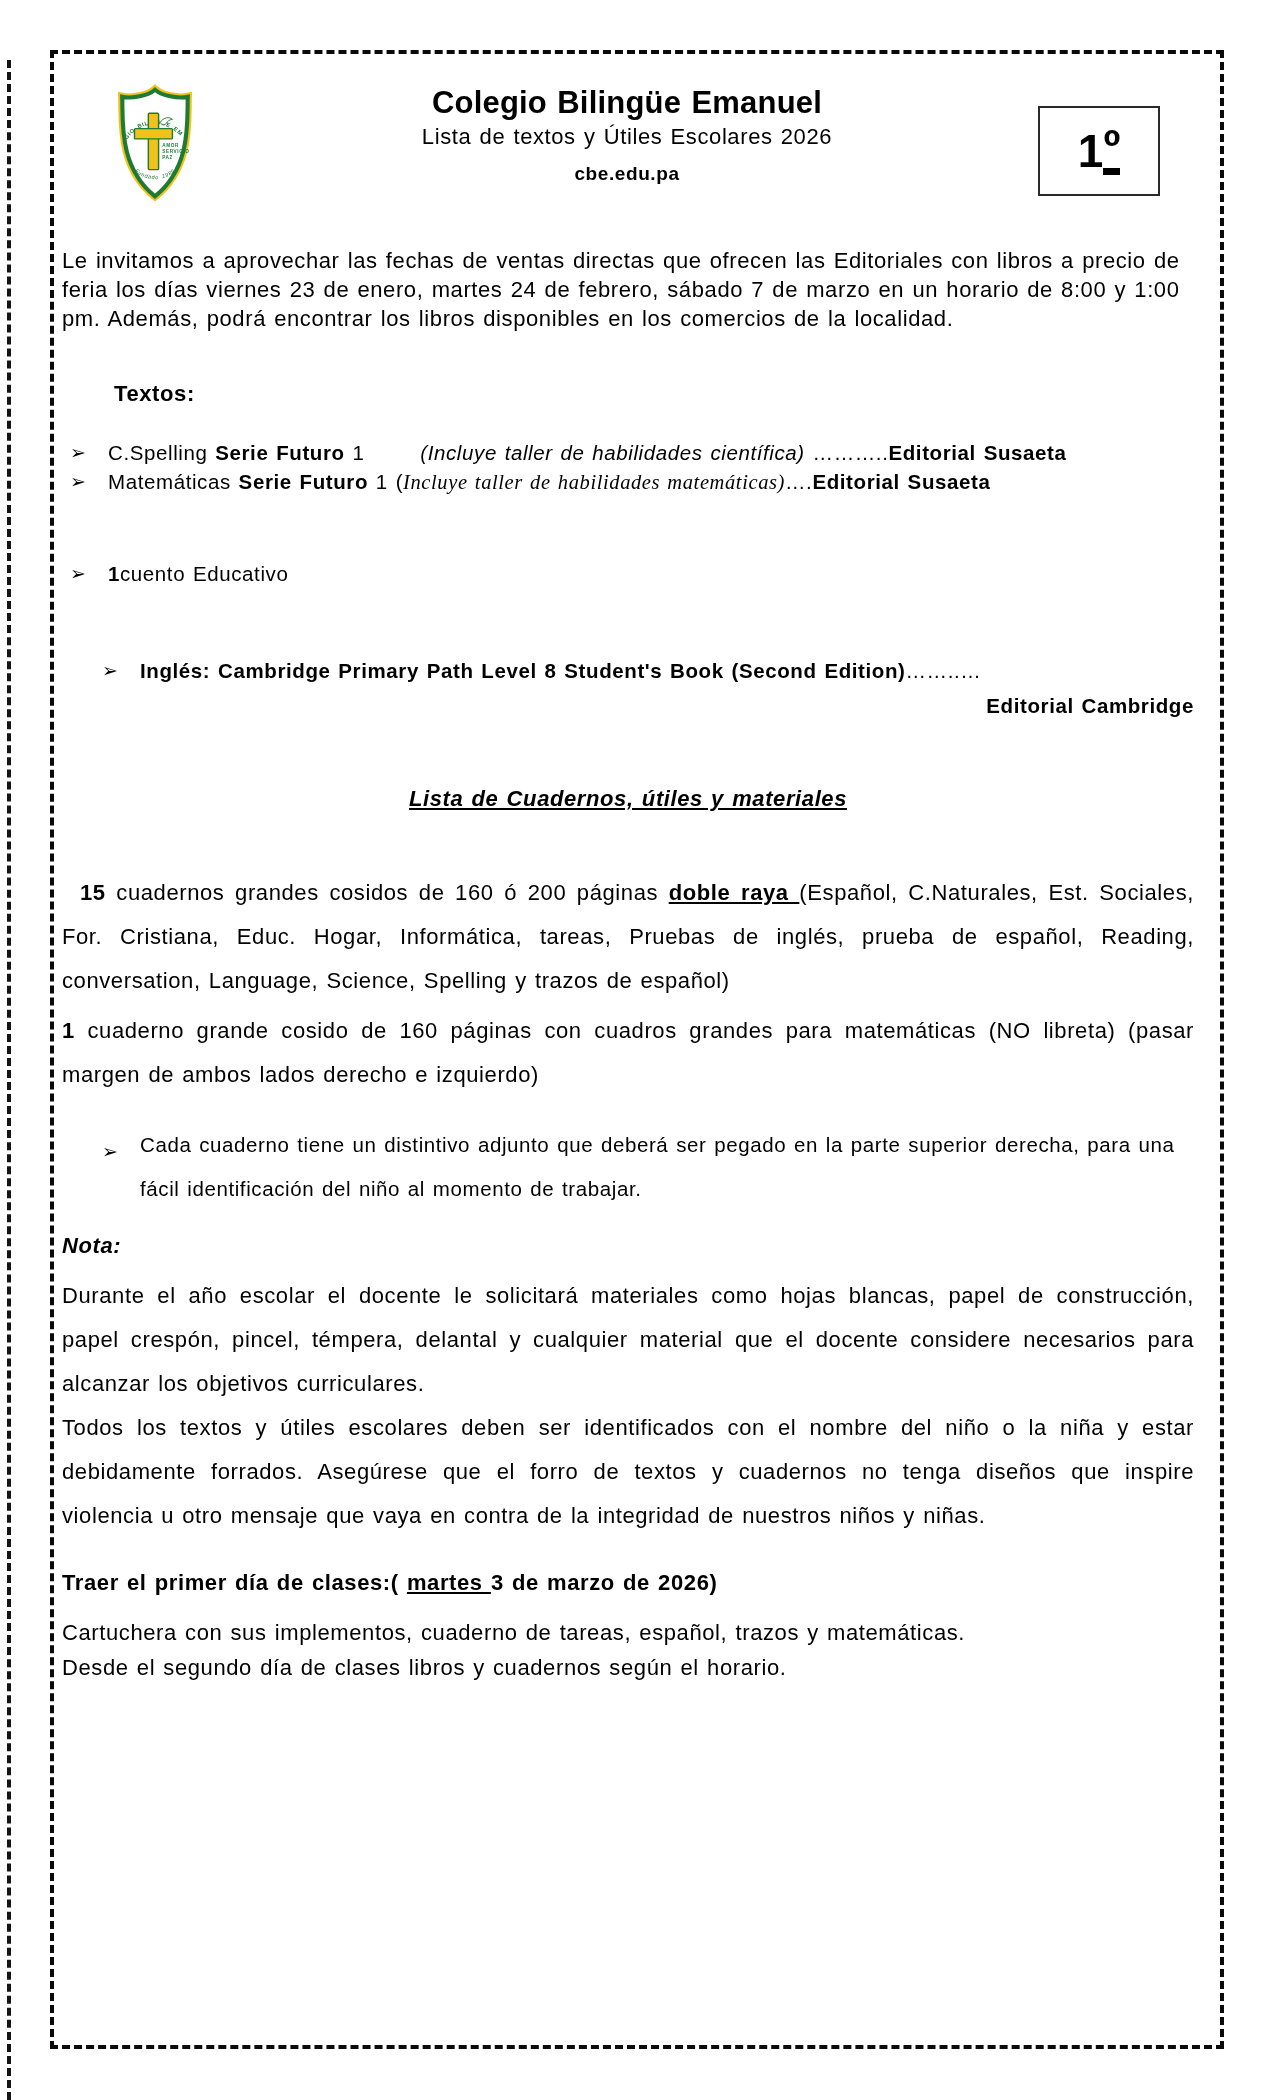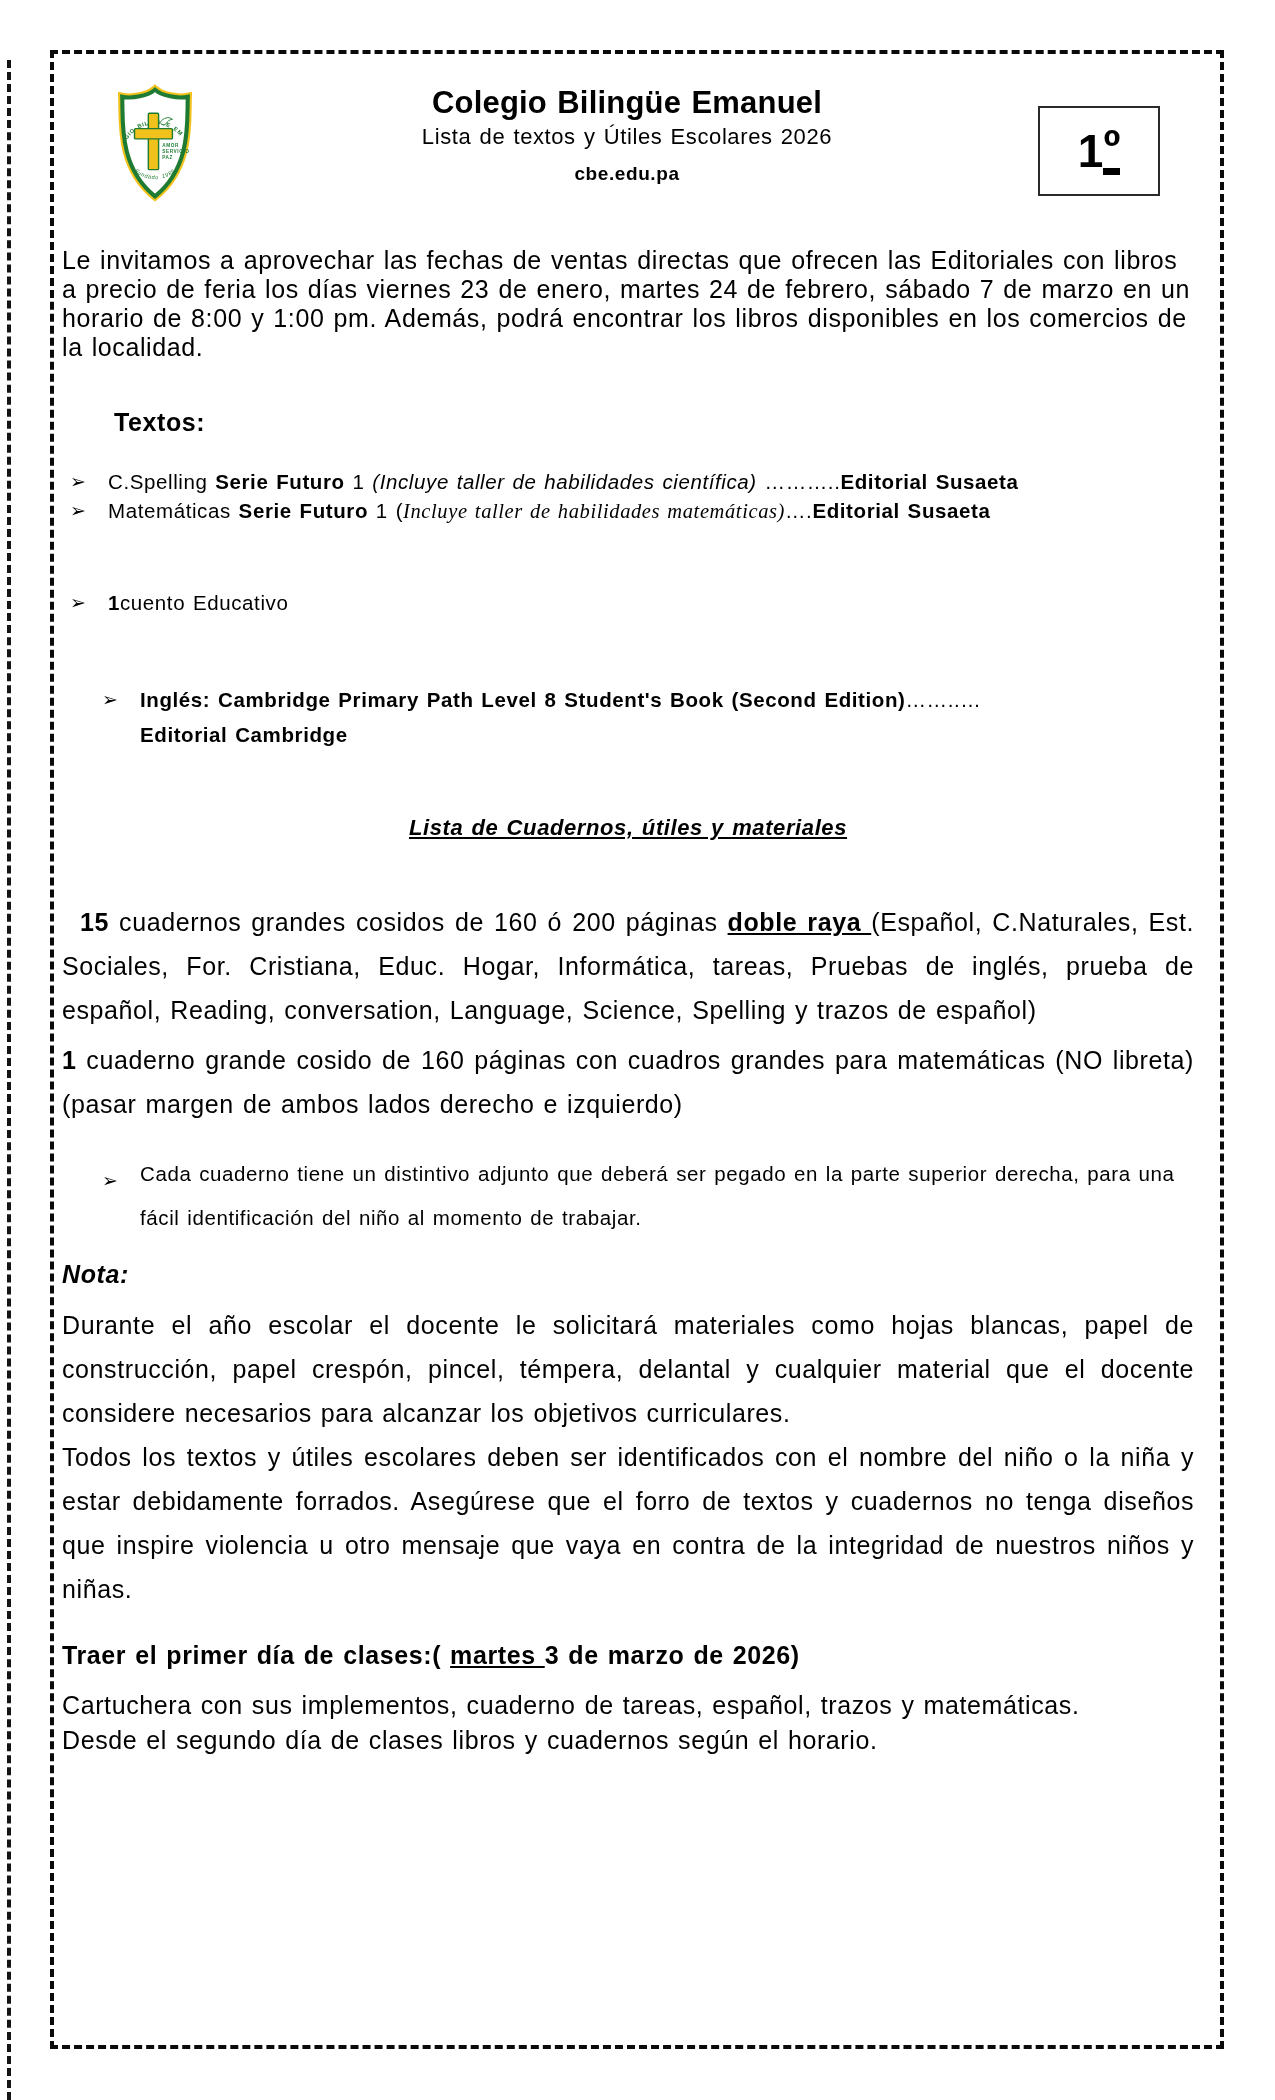--- a/index.html
+++ b/index.html
@@ -24,31 +24,31 @@
   .title{margin:0;font-size:31px;line-height:34px;font-weight:700;letter-spacing:0.2px;}
   .subtitle{margin-top:4px;font-size:22px;line-height:26px;}
   .website{margin-top:13px;font-size:19px;font-weight:700;}
   .badge{
     position:absolute;right:34px;top:52px;width:118px;height:86px;
     border:2px solid #2a2a2a;display:flex;align-items:center;justify-content:center;
     font-size:46px;font-weight:700;letter-spacing:0;
   }
   .badge .ord{border-bottom:7px solid #000;line-height:0.9;}
   
-  .p{font-size:25px;line-height:29px;margin:0;}
+  .p{font-size:22px;line-height:29px;margin:0;}
   .intro{margin-top:42px;}
   .textos-heading{margin:46px 0 0 52px;font-weight:700;}
   ul.blist{list-style:none;margin:0;padding:0;}
   li.bullet{position:relative;padding-left:46px;line-height:29px;font-size:20.5px;}
   li.bullet .marker{position:absolute;left:8px;top:0;font-size:19px;}
   ul.first{margin-top:30px;}
   li.cuento{margin-top:62px;}
   li.lvl2{padding-left:78px;margin-top:68px;}
   li.lvl2 .marker{left:40px;}
-  .publisher-line{font-weight:700;font-size:20.5px;line-height:29px;margin-top:6px;}
+  .publisher-line{text-align:right;font-weight:700;font-size:20.5px;line-height:29px;margin-top:6px;}
   .materials-heading{
     margin-top:64px;text-align:center;font-weight:700;font-style:italic;
     text-decoration:underline;font-size:22px;line-height:29px;
   }
   .wide{line-height:44px;text-align:justify;}
   .p15{margin-top:58px;text-indent:18px;}
   .pmath{margin-top:6px;}
   .pcase{margin-top:6px;}
   li.distintivo{margin-top:26px;line-height:44px;padding-left:78px;}
   li.distintivo .marker{left:40px;top:7px;}
@@ -100,21 +100,21 @@
       </div>
     </div>
 
     <p class="p intro"><span>Le invitamos a aprovechar las fechas de ventas directas que ofrecen las Editoriales con libros a precio de feria los días viernes 23 de enero, martes 24 de febrero, sábado 7 de marzo en un horario de 8:00 y 1:00 pm. Además, podrá encontrar los libros disponibles en los comercios de la localidad.</span></p>
 
     <p class="p textos-heading">Textos:</p>
 
     <ul class="blist first">
       <li class="bullet">
         <span class="marker">➢</span>
-        <span><span>C.Spelling </span><span style="font-weight: 700;">Serie Futuro</span><span> 1 </span><span style="font-style: italic;">(Incluye taller de habilidades científica)</span><span>  ………..</span><span style="font-weight: 700;">Editorial Susaeta</span></span>
+        <span><span>C.Spelling </span><span style="font-weight: 700;">Serie Futuro</span><span> 1 </span><span style="font-style: italic; margin-left: 48px;">(Incluye taller de habilidades científica)</span><span>  ………..</span><span style="font-weight: 700;">Editorial Susaeta</span></span>
       </li>
       <li class="bullet">
         <span class="marker">➢</span>
         <span><span>Matemáticas </span><span style="font-weight: 700;">Serie Futuro</span><span> 1 (</span><span style="font-style: italic; font-family: Liberation Serif, serif;">Incluye taller de habilidades matemáticas)</span><span>….</span><span style="font-weight: 700;">Editorial Susaeta</span></span>
       </li>
       <li class="bullet cuento">
         <span class="marker">➢</span>
         <span><span style="font-weight: 700;">1</span><span>cuento Educativo</span></span>
       </li>
       <li class="bullet lvl2">

